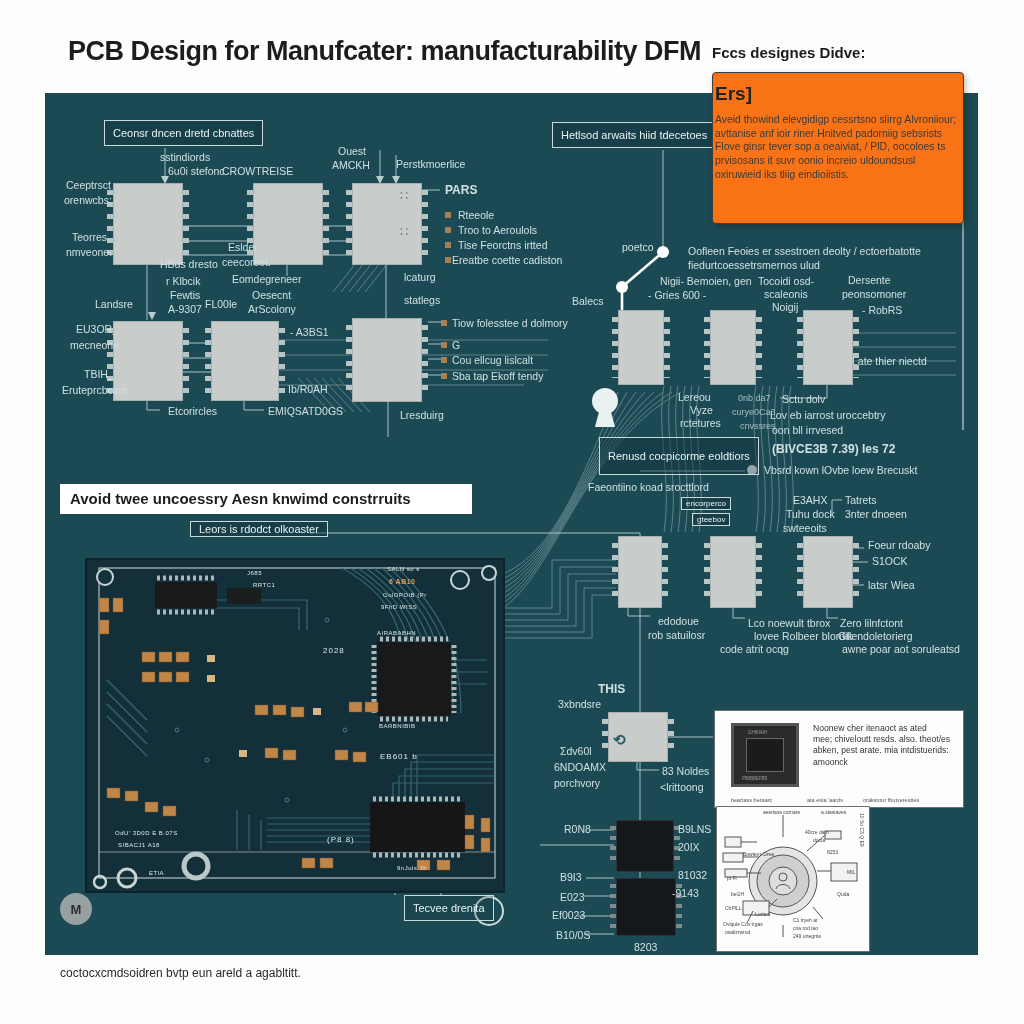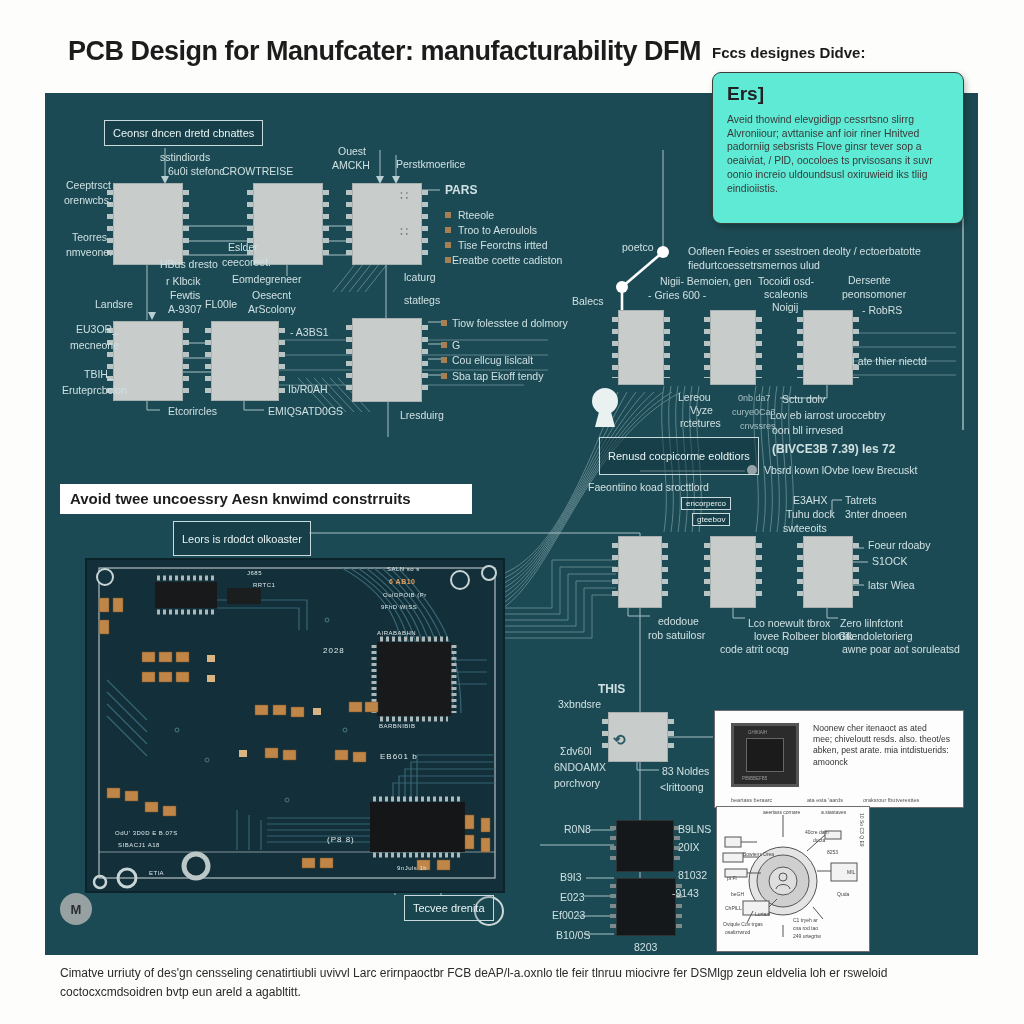--- a/index.html
+++ b/index.html
@@ -2,22 +2,22 @@
 <html><head>
 <meta charset="utf-8">
 <style>
   html,body{margin:0;padding:0;background:#fff;}
   #page{position:relative;width:1024px;height:1024px;background:#fdfdfc;overflow:hidden;
         font-family:"Liberation Sans",sans-serif;}
   #panel{position:absolute;left:45px;top:93px;width:933px;height:862px;background:#1c4a54;z-index:0;}
   #wires{position:absolute;left:0;top:0;width:1024px;height:1024px;z-index:1;pointer-events:none;}
   #title{position:absolute;left:68px;top:36px;font-size:27px;font-weight:700;color:#1c1c1c;letter-spacing:-0.5px;z-index:4;}
   #callout-heading{position:absolute;left:712px;top:44px;font-size:15px;font-weight:700;color:#1b1b1b;z-index:5;}
-  #callout-box{position:absolute;left:712px;top:72px;width:252px;height:152px;background:#5eead4;border:1.5px solid #3c3c3c;
-    border-radius:9px;z-index:5;box-shadow:2px 3px 6px rgba(0,0,0,.25);padding:10px 14px;box-sizing:border-box;}
+  #callout-box{position:absolute;left:712px;top:72px;width:252px;height:152px;background:#f97316;border:1.5px solid #3c3c3c;
+    border-radius:4px;z-index:5;box-shadow:2px 3px 6px rgba(0,0,0,.25);padding:10px 2px;box-sizing:border-box;}
   #callout-box .t{font-size:19px;font-weight:700;color:#222;margin-bottom:8px;}
   #callout-box .b{font-size:10.4px;line-height:1.32;color:#3a3a3a;}
   .lb{position:absolute;font-size:10.5px;line-height:1.1;color:#cfe0e2;white-space:nowrap;z-index:3;}
   .lb.big{font-size:12px;font-weight:700;}
   .lb.dim{opacity:.75;font-size:9px;}
   .bx{position:absolute;border:1px solid #c9dadc;color:#e9f3f3;font-size:11px;background:rgba(17,52,60,.45);
       display:flex;align-items:center;padding:0 8px;white-space:nowrap;z-index:4;box-sizing:border-box;margin-left:36px;}
   .bx.small{font-size:8px;padding:0 4px;}
   #banner{position:absolute;left:60px;top:484px;width:412px;height:30px;background:#fff;z-index:4;
       font-size:15px;font-weight:700;color:#1d1d1d;line-height:30px;padding-left:10px;box-sizing:border-box;}
@@ -186,22 +186,23 @@
   </svg>
 
   <div id="title">PCB Design for Manufcater: manufacturability DFM</div>
   <div id="callout-heading">Fccs designes Didve:</div>
   <div id="callout-box">
     <div class="t">Ers]</div>
     <div class="b">Aveid thowind elevgidigp cessrtsno slirrg Alvroniiour; avttanise anf ioir riner Hnitved padorniig sebsrists Flove ginsr tever sop a oeaiviat, / PlD, oocoloes ts prvisosans it suvr oonio increio uldoundsusl oxiruwieid iks tliig eindioiistis.</div>
   </div>
 
   <div class="bx" style="left:68px;top:120px;height:26px;">Ceonsr dncen dretd cbnattes</div>
+  <div class="bx" style="left:516px;top:122px;height:26px;">Hetlsod arwaits hiid tdecetoes</div>
   <div class="bx" style="left:563px;top:437px;height:38px;">Renusd cocpicorme eoldtiors</div>
-  <div class="bx" style="left:137px;top:521px;height:35px;">Leors is rdodct olkoaster</div>
+  <div class="bx" style="left:154px;top:521px;height:16px;">Leors is rdodct olkoaster</div>
   <div class="bx small" style="left:645px;top:497px;height:13px;">encorperco</div>
   <div class="bx small" style="left:656px;top:513px;height:13px;">gteebov</div>
   <div class="bx" style="left:368px;top:895px;height:26px;background:rgba(17,52,60,.2);">Tecvee drenita</div>
   <div id="banner">Avoid twee uncoessry Aesn knwimd constrruits</div>
 
   <div class="chip" style="left:113px;top:183px;width:68px;height:80px;"></div>
   <div class="chip" style="left:253px;top:183px;width:68px;height:80px;"></div>
   <div class="chip" style="left:352px;top:183px;width:68px;height:80px;"></div>
   <div class="chip" style="left:113px;top:321px;width:68px;height:78px;"></div>
   <div class="chip" style="left:211px;top:321px;width:66px;height:78px;"></div>
@@ -488,16 +489,15 @@
     <span class="ml" style="left:6px;top:114px;">Oviqule Cov trgas</span>
     <span class="ml" style="left:8px;top:122px;">osalizrwrod</span>
     <span class="ml" style="left:76px;top:110px;">C1 tryeh ar</span>
     <span class="ml" style="left:76px;top:118px;">cna rod tao</span>
     <span class="ml" style="left:76px;top:126px;">249 urtegrtw</span>
     <span class="ml" style="left:38px;top:104px;">Lurtani</span>
     <span class="ml" style="left:142px;top:6px;writing-mode:vertical-rl;">10 So C3 Q E9</span>
   </div>
 
   <div id="caption">
-    <div>Cimatve urriuty of des'gn censseling cenatirtiubli uvivvl Larc erirnpaoctbr FCB deAP/l-a.oxnlo tle feir tlnruu miocivre fer DSMlgp zeun eldvelia loh er rsweloid</div>
     <div>coctocxcmdsoidren bvtp eun areld a agabltitt.</div>
   </div>
 </div>
 
 </body></html>

